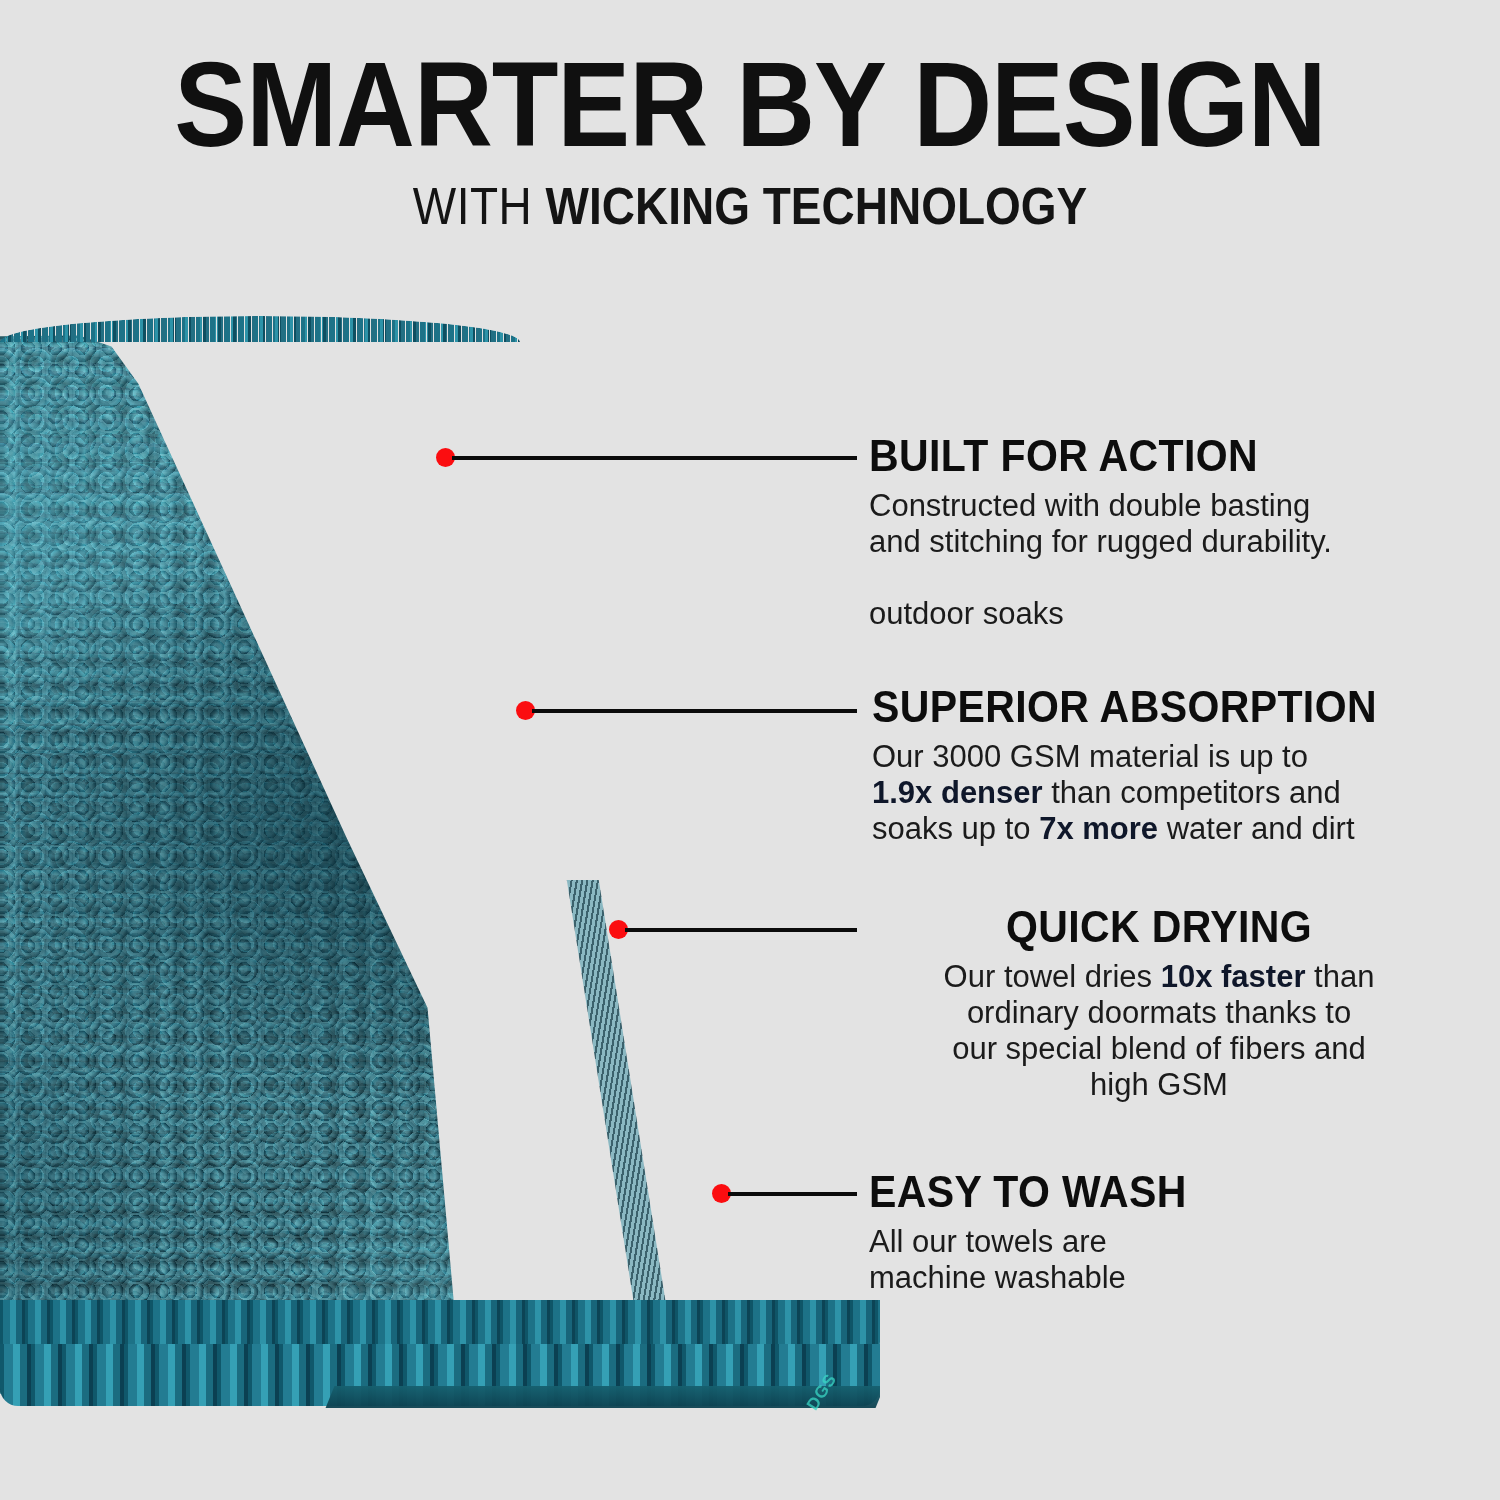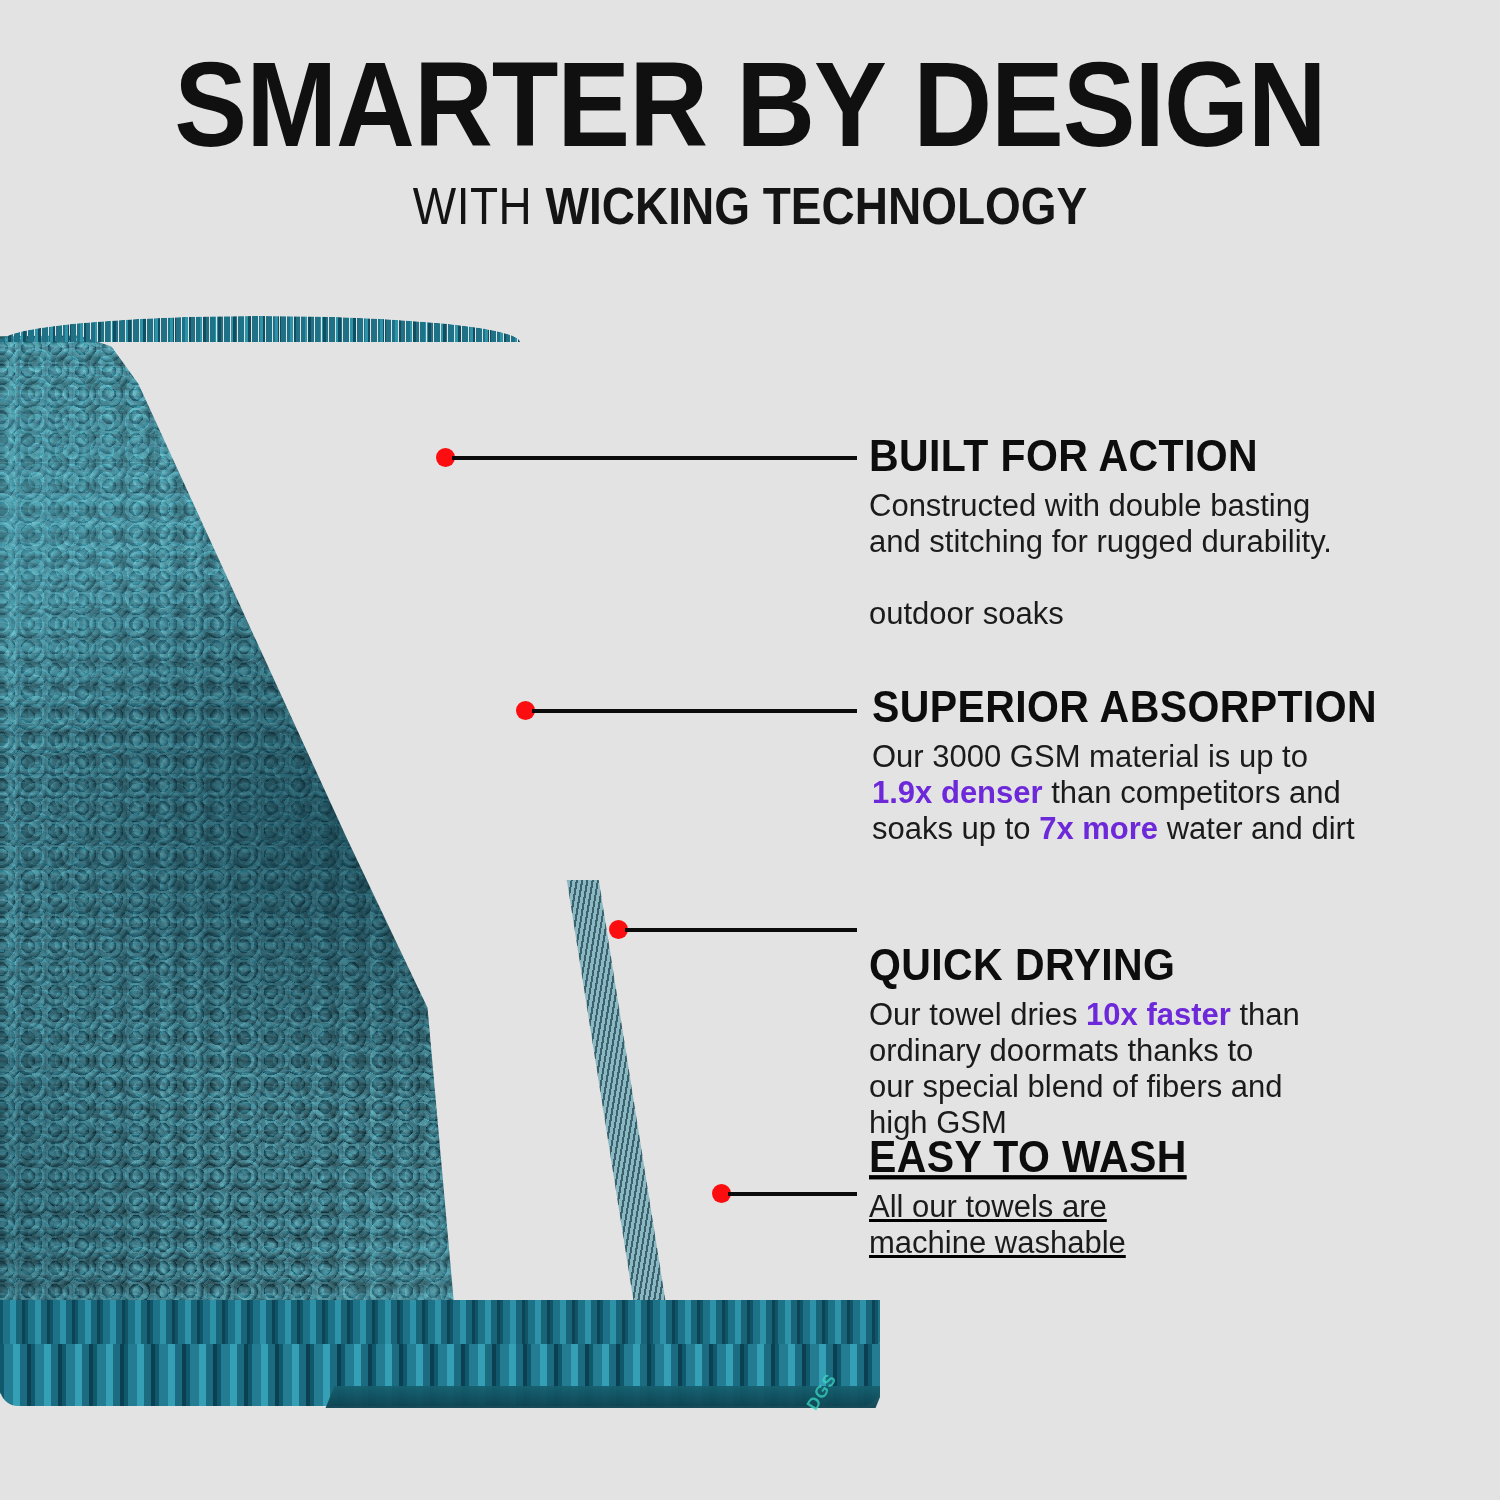--- a/index.html
+++ b/index.html
@@ -148,21 +148,21 @@
   .feature{position:absolute;}
   .f-title{
     font-size:41px;font-weight:700;color:#0d0d0d;
     letter-spacing:.4px;line-height:44px;white-space:nowrap;
     transform:scaleY(1.08);transform-origin:left top;
   }
   .f-body{
     font-size:31px;line-height:36px;color:#1b1b1b;font-weight:400;
     margin-top:12px;
   }
-  .f-body .hl{color:#6d28d9;font-weight:700;}
+  .f-body .hl{color:#0f172a;font-weight:700;}
 </style>
 </head>
 <body>
 
 <div id="stage">
 
   <div id="title">SMARTER BY DESIGN</div>
   <div id="subtitle">
     <span class="light">WITH </span><span class="heavy">WICKING TECHNOLOGY</span>
   </div>
@@ -196,33 +196,33 @@
     <div class="f-title">SUPERIOR ABSORPTION</div>
     <div class="f-body">
       <span>Our 3000 GSM material is up to</span><br>
       <span class="hl">1.9x denser</span><span> than competitors and</span><br>
       <span>soaks up to </span><span class="hl">7x more</span><span> water and dirt</span>
     </div>
   </div>
 
   <div class="dot" style="left:609px;top:920px;"></div>
   <div class="leader" style="left:625px;top:928px;width:232px;"></div>
-  <div class="feature" style="left:869px;top:941px;width:580px;">
+  <div class="feature" style="left:869px;top:903px;width:580px;text-align:center;">
     <div class="f-title">QUICK DRYING</div>
     <div class="f-body">
       <span>Our towel dries </span><span class="hl">10x faster</span><span> than</span><br>
       <span>ordinary doormats thanks to</span><br>
       <span>our special blend of fibers and</span><br>
       <span>high GSM</span>
     </div>
   </div>
 
   <div class="dot" style="left:712px;top:1184px;"></div>
   <div class="leader" style="left:728px;top:1192px;width:129px;"></div>
-  <div class="feature" style="left:869px;top:1133px;width:580px;text-decoration:underline;">
+  <div class="feature" style="left:869px;top:1168px;width:580px;">
     <div class="f-title">EASY TO WASH</div>
     <div class="f-body">
       <span>All our towels are</span><br>
       <span>machine washable</span>
     </div>
   </div>
 
 </div>
 
 </body></html>

